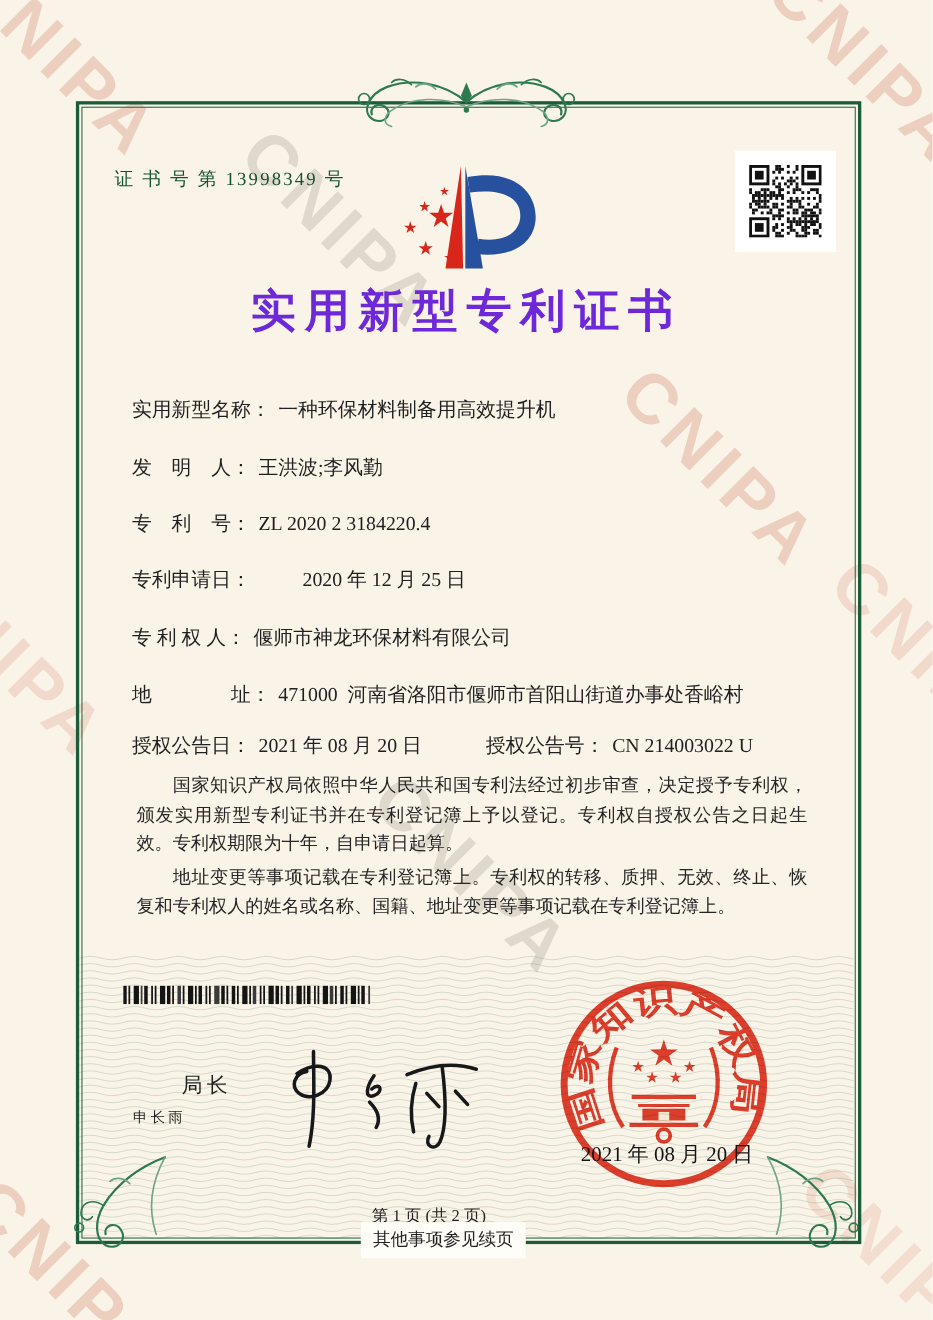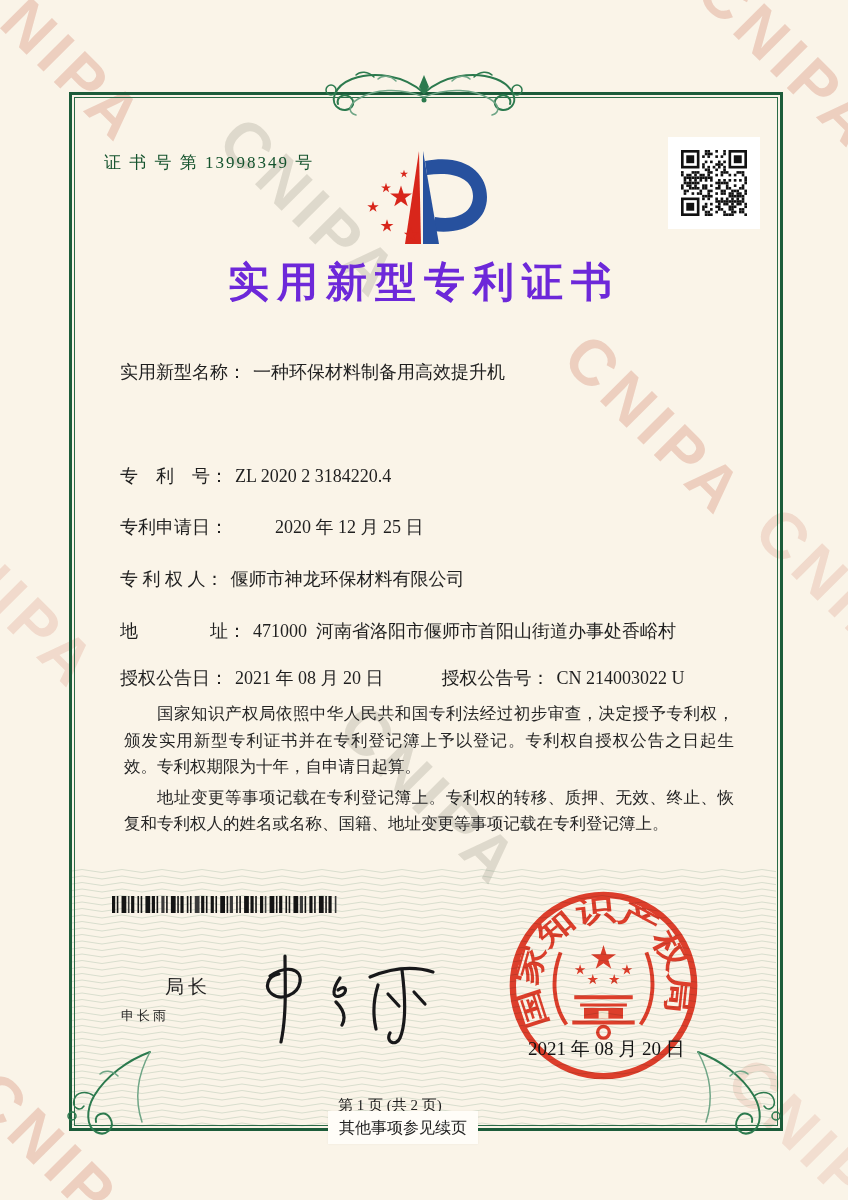--- a/index.html
+++ b/index.html
@@ -380,20 +380,24 @@
         <rect x="5.28" y="52.800000000000004" width="7.92" height="7.92" fill="#111"></rect>
       </svg>
   </div>
 
   <div class="title">实用新型专利证书</div>
 
   <div class="frow" style="top:360px;">
     <span class="flabel">实用新型名称：</span>
     <span class="fvalue">一种环保材料制备用高效提升机</span>
   </div>
+  <div class="frow" style="top:413px;">
+    <span class="flabel">发　明　人：</span>
+    <span class="fvalue">王洪波;李风勤</span>
+  </div>
   <div class="frow" style="top:464px;">
     <span class="flabel">专　利　号：</span>
     <span class="fvalue">ZL 2020 2 3184220.4</span>
   </div>
   <div class="frow" style="top:515px;gap:40px;">
     <span class="flabel">专利申请日：</span>
     <span class="fvalue">2020 年 12 月 25 日</span>
   </div>
   <div class="frow" style="top:567px;">
     <span class="flabel">专 利 权 人：</span>

